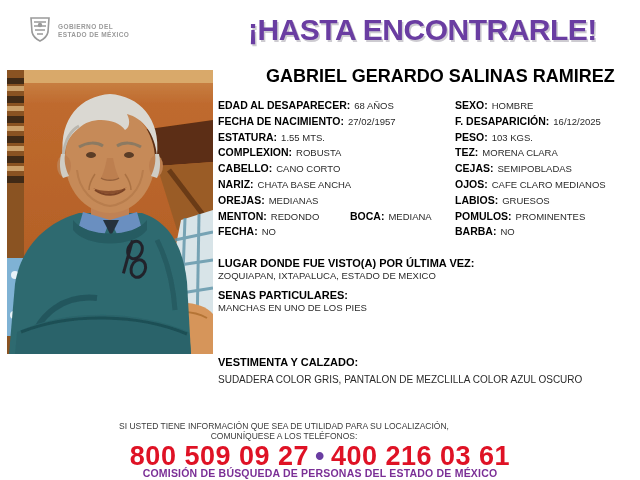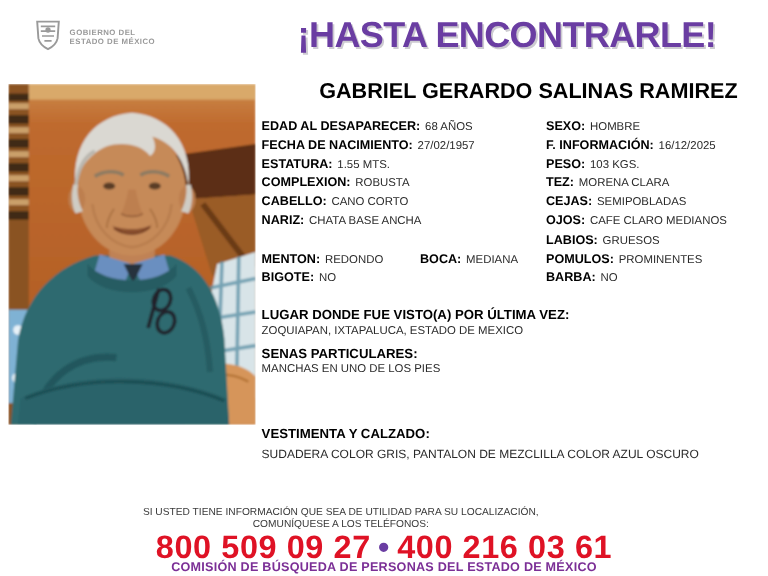--- a/index.html
+++ b/index.html
@@ -160,48 +160,49 @@
 
   <div class="name">GABRIEL GERARDO SALINAS RAMIREZ</div>
 
   <div class="fields">
     <div class="frow">
       <span class="cell left"><span class="flabel">EDAD AL DESAPARECER:</span><span class="fvalue">68 AÑOS</span></span>
       <span class="cell right"><span class="flabel">SEXO:</span><span class="fvalue">HOMBRE</span></span>
     </div>
     <div class="frow">
       <span class="cell left"><span class="flabel">FECHA DE NACIMIENTO:</span><span class="fvalue">27/02/1957</span></span>
-      <span class="cell right"><span class="flabel">F. INFORMACIÓN:</span><span class="fvalue">16/12/2025</span></span>
+      <span class="cell right"><span class="flabel">F. DESAPARICIÓN:</span><span class="fvalue">16/12/2025</span></span>
     </div>
     <div class="frow">
       <span class="cell left"><span class="flabel">ESTATURA:</span><span class="fvalue">1.55 MTS.</span></span>
       <span class="cell right"><span class="flabel">PESO:</span><span class="fvalue">103 KGS.</span></span>
     </div>
     <div class="frow">
       <span class="cell left"><span class="flabel">COMPLEXION:</span><span class="fvalue">ROBUSTA</span></span>
       <span class="cell right"><span class="flabel">TEZ:</span><span class="fvalue">MORENA CLARA</span></span>
     </div>
     <div class="frow">
       <span class="cell left"><span class="flabel">CABELLO:</span><span class="fvalue">CANO CORTO</span></span>
       <span class="cell right"><span class="flabel">CEJAS:</span><span class="fvalue">SEMIPOBLADAS</span></span>
     </div>
     <div class="frow">
       <span class="cell left"><span class="flabel">NARIZ:</span><span class="fvalue">CHATA BASE ANCHA</span></span>
       <span class="cell right"><span class="flabel">OJOS:</span><span class="fvalue">CAFE CLARO MEDIANOS</span></span>
     </div>
     <div class="frow">
+      <span class="cell left"><span class="flabel">OREJAS:</span><span class="fvalue">MEDIANAS</span></span>
       <span class="cell right"><span class="flabel">LABIOS:</span><span class="fvalue">GRUESOS</span></span>
     </div>
     <div class="frow">
       <span class="cell left"><span class="flabel">MENTON:</span><span class="fvalue">REDONDO</span></span>
       <span class="cell mid"><span class="flabel">BOCA:</span><span class="fvalue">MEDIANA</span></span>
       <span class="cell right"><span class="flabel">POMULOS:</span><span class="fvalue">PROMINENTES</span></span>
     </div>
     <div class="frow">
-      <span class="cell left"><span class="flabel">BIGOTE:</span><span class="fvalue">NO</span></span>
+      <span class="cell left"><span class="flabel">FECHA:</span><span class="fvalue">NO</span></span>
       <span class="cell right"><span class="flabel">BARBA:</span><span class="fvalue">NO</span></span>
     </div>
   </div>
 
   <div class="section" style="top:257px;">
     <div class="slabel">LUGAR DONDE FUE VISTO(A) POR ÚLTIMA VEZ:</div>
     <div class="svalue">ZOQUIAPAN, IXTAPALUCA, ESTADO DE MEXICO</div>
   </div>
 
   <div class="section" style="top:289px;">

